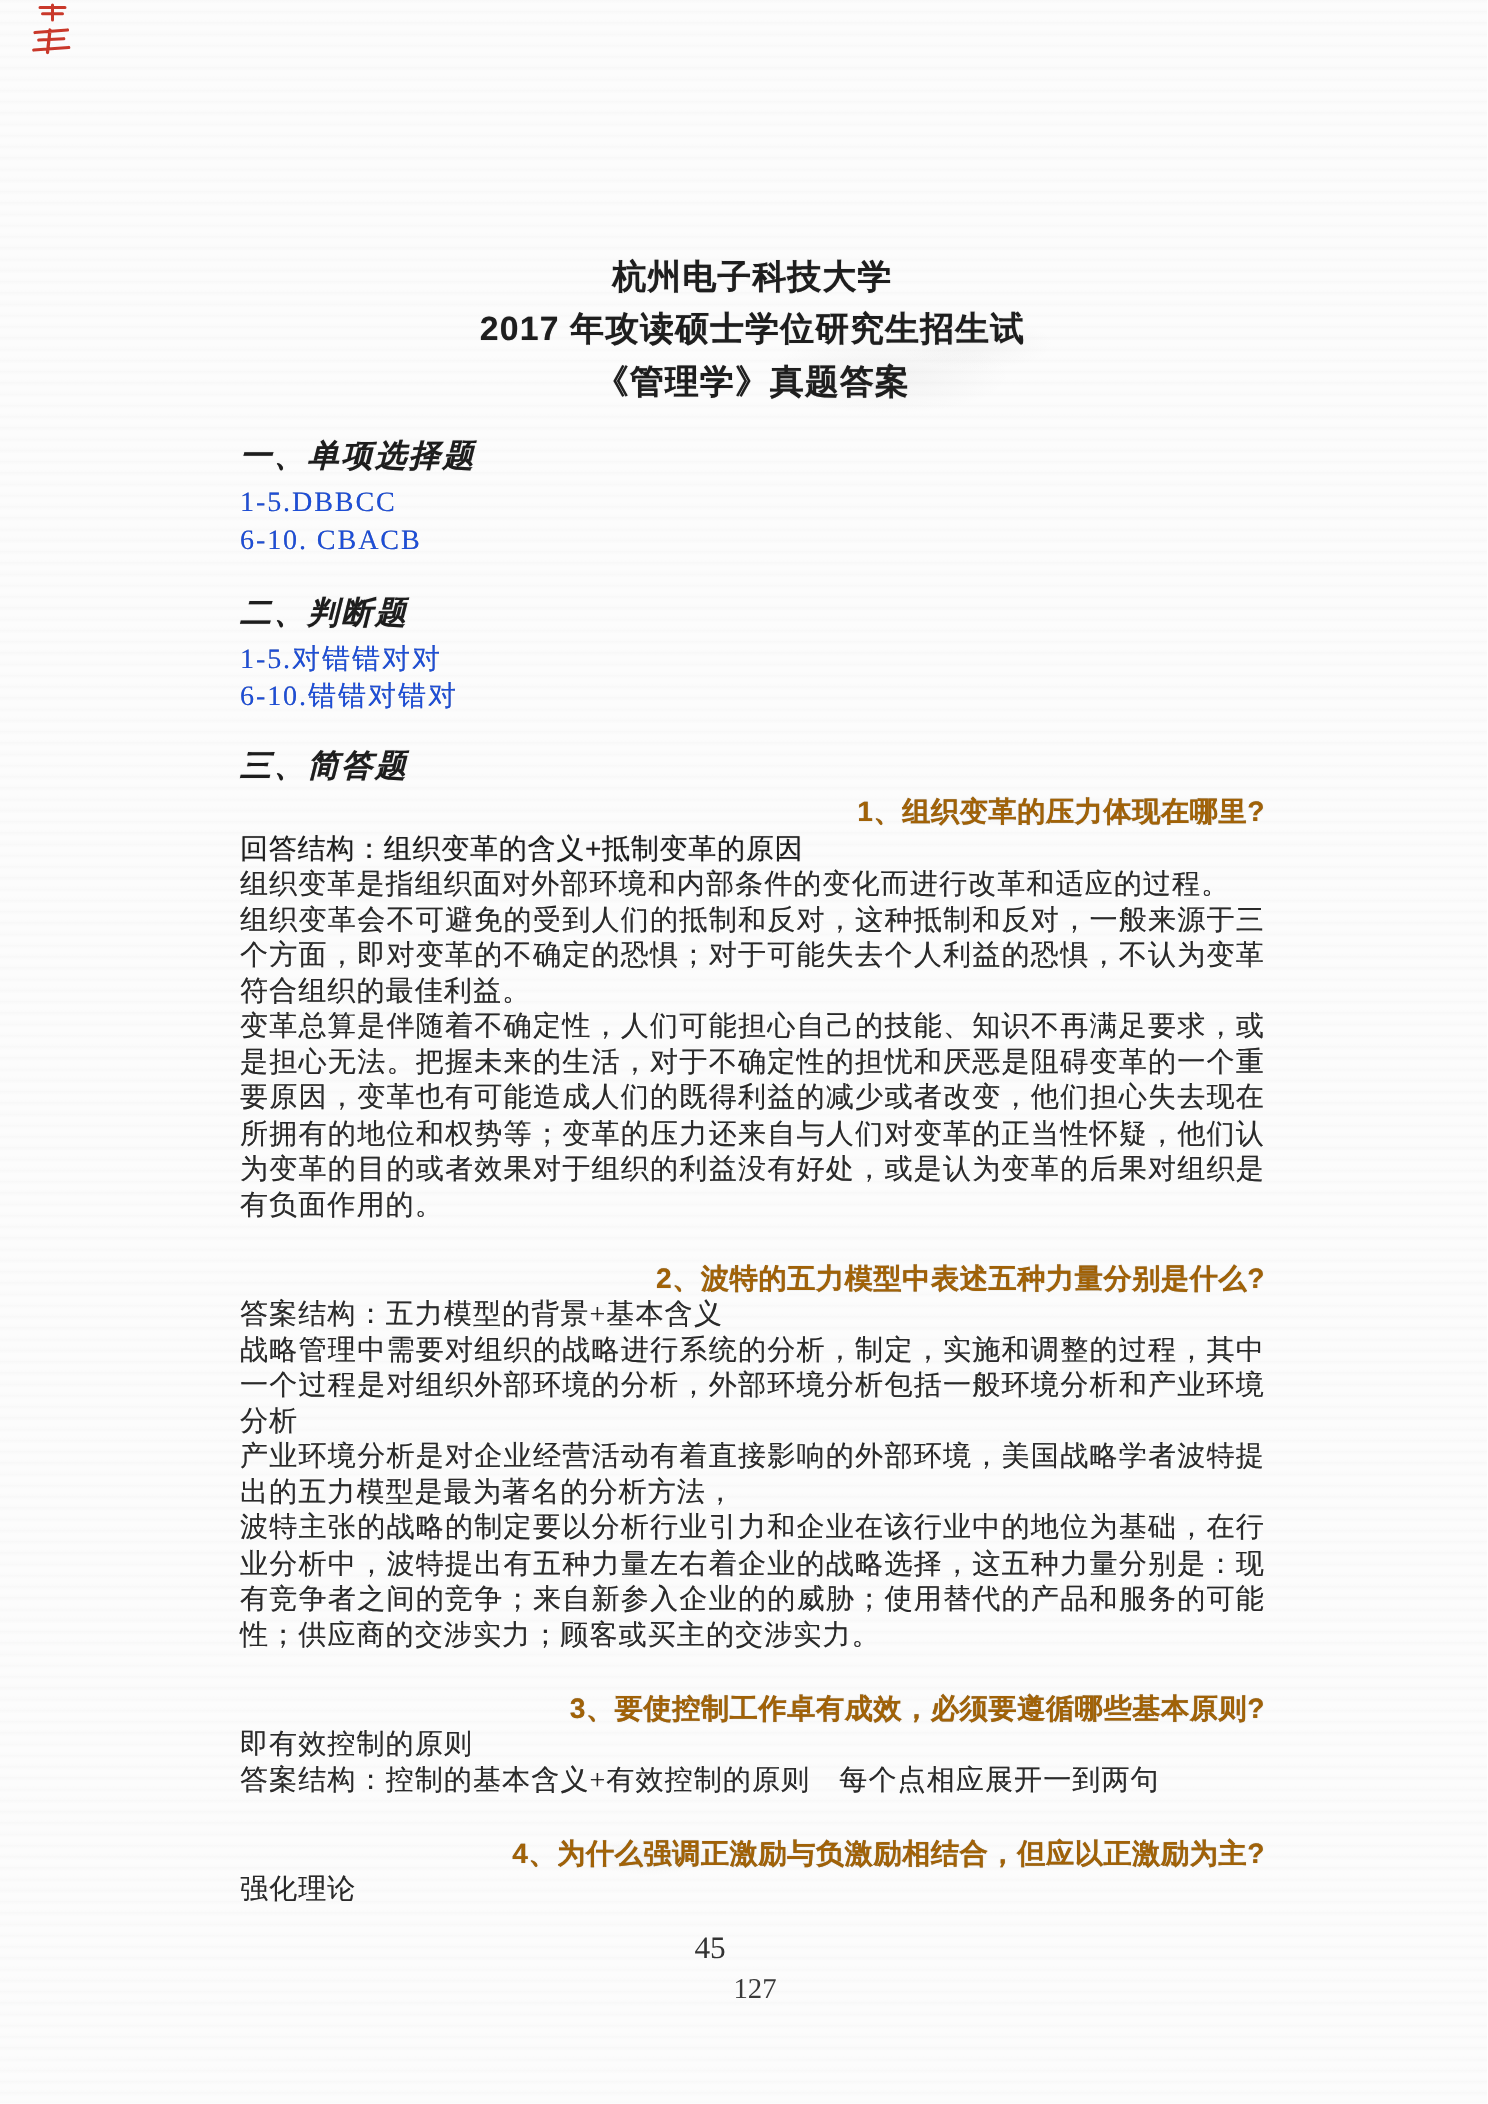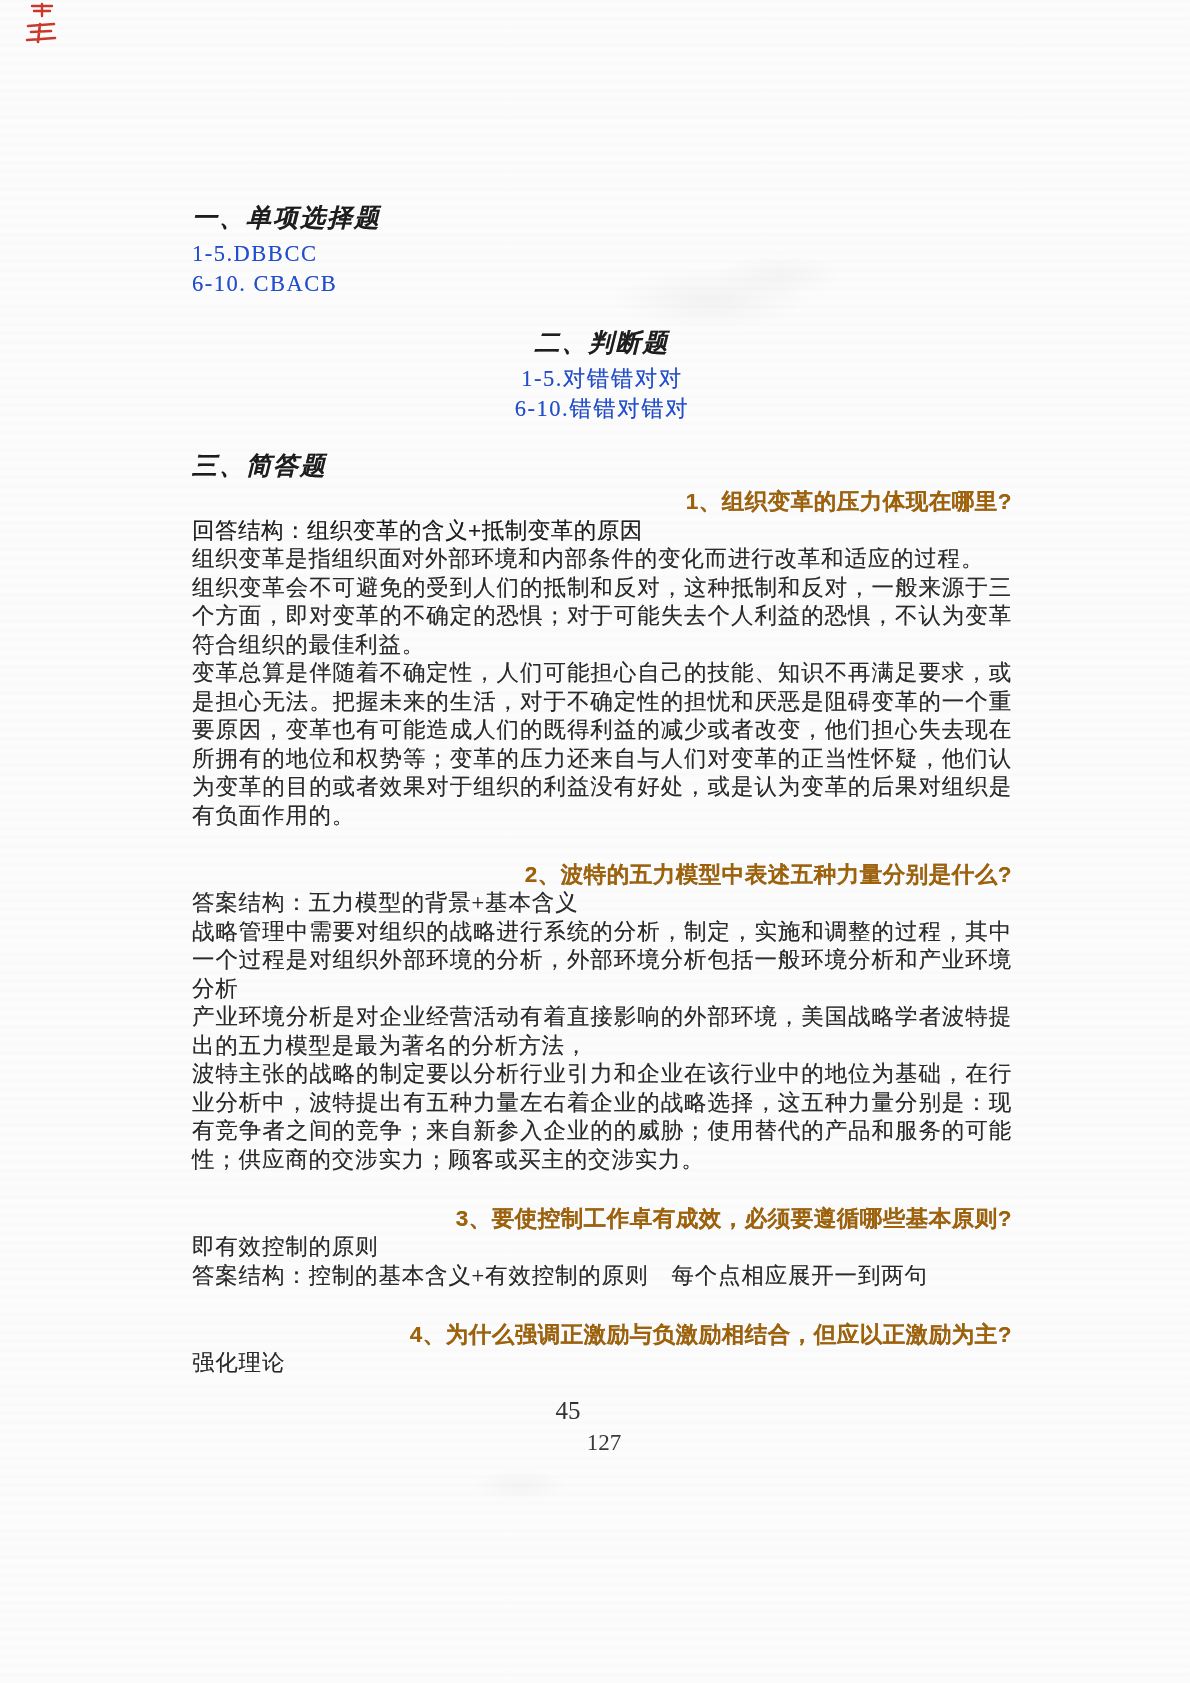--- a/index.html
+++ b/index.html
@@ -129,28 +129,33 @@
 
   <div class="scan-texture"></div>
 
   <svg class="red-marks" width="64" height="52" viewBox="0 0 64 52" fill="none">
     <path d="M14 4 L34 4 M24 2 L24 14 M16 9 L32 9" stroke="#c9382a" stroke-width="2.4" stroke-linecap="round"></path>
     <path d="M10 24 L36 22 M13 30 L33 29 M22 22 L20 40 M9 38 L37 36" stroke="#c9382a" stroke-width="2.6" stroke-linecap="round"></path>
   </svg>
 
   <div class="content">
 
+    <div class="title-block">
+      <div class="title-line">杭州电子科技大学</div>
+      <div class="title-line">2017 年攻读硕士学位研究生招生试</div>
+      <div class="title-line">《管理学》真题答案</div>
+    </div>
 
     <div class="sec">
       <div class="sec-heading">一、单项选择题</div>
       <div class="ans-line">1-5.DBBCC</div>
       <div class="ans-line">6-10. CBACB</div>
     </div>
 
-    <div class="sec" style="margin-top:26px;text-align:center;">
+    <div class="sec" style="margin-top:26px;">
       <div class="sec-heading">二、判断题</div>
       <div class="ans-line">1-5.对错错对对</div>
       <div class="ans-line">6-10.错错对错对</div>
     </div>
 
     <div class="sec" style="margin-top:24px;">
       <div class="sec-heading">三、简答题</div>
 
       <div class="question first">
         <div class="q-title">1、组织变革的压力体现在哪里?</div>

